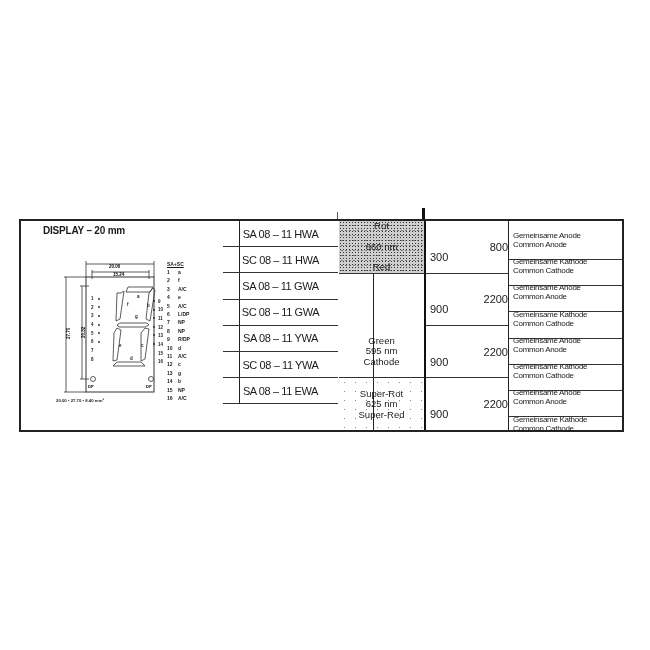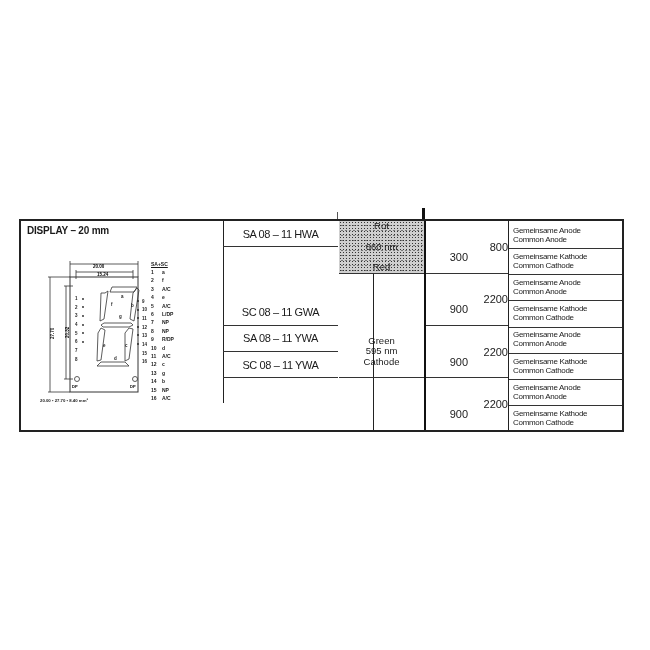--- a/index.html
+++ b/index.html
@@ -1,20 +1,20 @@
 <!DOCTYPE html>
 <html><head>
 <meta charset="utf-8">
 <style>
   html, body { margin: 0; padding: 0; background: #ffffff; }
   body { width: 650px; height: 650px; position: relative; overflow: hidden;
          font-family: "Liberation Sans", sans-serif; color: #1a1a1a; }
   .sheet { position: absolute; left: 19px; top: 219px; width: 605px; height: 213px;
            border: 2px solid #222; box-sizing: border-box; }
-  .left-panel { position: absolute; left: 0; top: 0; width: 202px; height: 182px;
+  .left-panel { position: absolute; left: 16px; top: 0; width: 202px; height: 182px;
                 border-right: 1.5px solid #222; }
   .title { position: absolute; left: 6px; top: 4px; font-weight: bold; font-size: 10px;
            letter-spacing: -0.2px; }
   .diagram { position: absolute; left: 0; top: 0; width: 202px; height: 209px; }
   .pin-header { position: absolute; left: 130px; top: 40px; font-size: 5px; font-weight: bold;
                 text-decoration: underline; }
   .pin-list { position: absolute; left: 130px; top: 47px; font-size: 5px; font-weight: bold; line-height: 8.4px; }
   .pin-row span.n { display: inline-block; width: 11px; }
   .dims { position: absolute; left: 19px; top: 177px; font-size: 4.3px; font-weight: bold; }
 
@@ -27,24 +27,24 @@
                 font-size: 9.5px; line-height: 10.5px; text-align: center; display: flex; flex-direction: column;
                 justify-content: center; box-sizing: border-box; }
   .stipple-dark { background-color: #cfcfcf;
     background-image: radial-gradient(#333 0.7px, transparent 0.9px), radial-gradient(#777 0.6px, transparent 0.8px);
     background-size: 3px 3px, 4px 5px; background-position: 0 0, 1px 2px; justify-content: space-between; }
   .stipple-light { background-image: radial-gradient(#888 0.5px, transparent 0.8px);
     background-size: 11px 9px; }
   .col-vals { position: absolute; left: 203px; top: 0; width: 82px; height: 209px; border-right: 1.5px solid #222; }
   .val-cell { position: absolute; left: 0; width: 82px; height: 52.5px; border-bottom: 1.2px solid #333;
               font-size: 11px; display: flex; align-items: center; box-sizing: border-box; }
-  .val-cell .v1 { width: 38px; text-align: right; padding-left: 4px; margin-top: 20px; }
+  .val-cell .v1 { width: 38px; text-align: left; padding-left: 4px; margin-top: 20px; }
   .val-cell .v2 { width: 40px; text-align: right; }
   .col-type { position: absolute; left: 286px; top: 0; width: 113px; height: 209px; }
-  .type-cell { position: absolute; left: 0; width: 113px; height: 28px; border-bottom: 1.2px solid #333;
+  .type-cell { position: absolute; left: 0; width: 113px; height: 39px; border-bottom: 1.2px solid #333;
                font-size: 8px; line-height: 9px; padding-left: 4px; box-sizing: border-box;
                display: flex; flex-direction: column; justify-content: center; letter-spacing: -0.3px; }
   .thick-tick { position: absolute; left: 422px; top: 208px; width: 2.5px; height: 12px; background: #111; }
   .thin-tick { position: absolute; left: 337px; top: 212px; width: 1px; height: 7px; background: #555; }
 </style>
 </head>
 <body>
 
 <div class="thin-tick"></div>
 <div class="thick-tick"></div>
@@ -154,36 +154,44 @@
       <div class="pin-row"><span class="n">14</span><span>b</span></div>
       <div class="pin-row"><span class="n">15</span><span>NP</span></div>
       <div class="pin-row"><span class="n">16</span><span>A/C</span></div>
     </div>
     <div class="dims">20.00 • 27.70 • 8.40 mm³</div>
   </div>
 
   <div class="tbl">
     <div class="col-model">
       <div class="model-cell" style="top:0">SA 08 – 11 HWA</div>
+      <div class="model-cell" style="top:26.2px">SC 08 – 11 HWA</div>
+      <div class="model-cell" style="top:52.4px">SA 08 – 11 GWA</div>
       <div class="model-cell" style="top:78.6px">SC 08 – 11 GWA</div>
       <div class="model-cell" style="top:104.8px">SA 08 – 11 YWA</div>
       <div class="model-cell" style="top:131px">SC 08 – 11 YWA</div>
+      <div class="model-cell" style="top:157.2px">SA 08 – 11 EWA</div>
     </div>
 
     <div class="col-color">
       <div class="color-cell stipple-dark" style="top:0">
         <span>Rot</span>
           <span>660 nm</span>
           <span>Red</span>
       </div>
       <div class="color-cell" style="top:104.8px">
         <span>Green</span>
           <span>595 nm</span>
           <span>Cathode</span>
       </div>
+      <div class="color-cell stipple-light" style="top:157.2px; border-bottom:none">
+        <span>Super-Rot</span>
+          <span>625 nm</span>
+          <span>Super-Red</span>
+      </div>
     </div>
 
     <div class="col-vals">
       <div class="val-cell" style="top:0">
           <span class="v1">300</span>
           <span class="v2">800</span>
         </div>
       <div class="val-cell" style="top:52.4px">
           <span class="v1">900</span>
           <span class="v2">2200</span>

